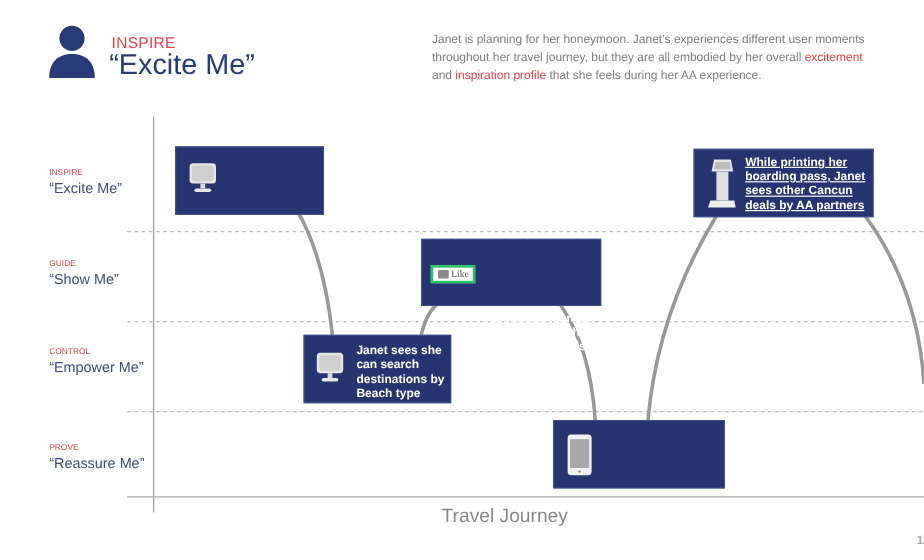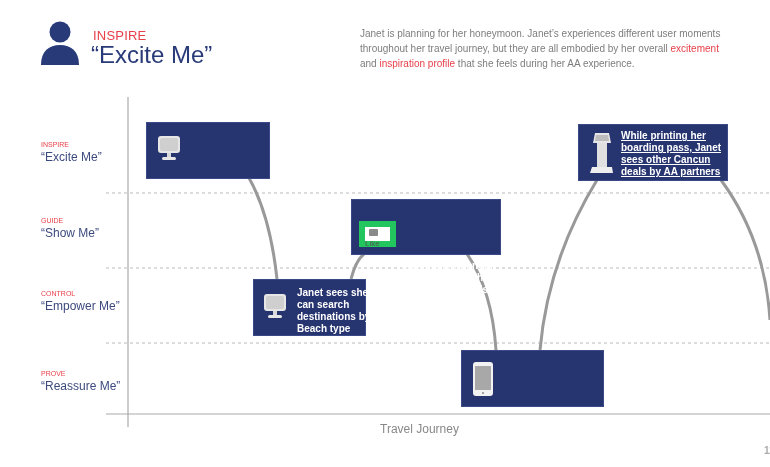--- a/index.html
+++ b/index.html
@@ -8,21 +8,21 @@
   .persona-icon{left:40px;top:21px;width:40px;height:44px;}
   .persona-kicker{left:93px;top:28px;font-size:13px;color:#e8404a;letter-spacing:0.2px;}
   .persona-title{left:91px;top:41px;font-size:24px;color:#283a78;}
   .intro{left:360px;top:26px;width:409px;text-align:left;font-size:10px;line-height:15px;color:#7d7d7d;}
   .intro .hl{color:#e8404a;}
   .row-label{left:41px;}
   .row-kicker{font-size:7px;color:#e8404a;text-transform:uppercase;}
   .row-name{font-size:12px;color:#3c4a7e;margin-top:2px;}
   .card{background:#263470;color:#fff;font-weight:bold;font-size:10px;line-height:12px;border:1px solid #3a4a88;box-sizing:border-box;}
   .card .txt{position:absolute;}
-  .axis-label{left:380px;top:422px;font-size:12px;color:#888;}
+  .axis-label{left:368px;top:422px;font-size:16px;color:#888;}
   .page-num{left:764px;top:445px;font-size:10px;color:#aaa;font-weight:bold;}
   svg.lines{position:absolute;left:0;top:0;}
 </style>
 </head>
 <body>
 
 <svg class="abs persona-icon" viewBox="0 0 40 44">
   <circle cx="20" cy="11" r="10.5" fill="#283a78"></circle>
   <path d="M1 44 C1 30 9 24 20 24 C31 24 39 30 39 44 Z" fill="#283a78"></path>
 </svg>
@@ -69,32 +69,32 @@
 
 <div class="abs card" style="left:146px;top:122px;width:124px;height:57px;">
   <svg class="abs" style="left:10px;top:12px;" width="24" height="26" viewBox="0 0 24 26">
     <rect x="1" y="1" width="22" height="17" rx="3" fill="#e6e6e6"></rect>
     <rect x="3" y="3" width="18" height="13" rx="2" fill="#cfcfcf"></rect>
     <rect x="10" y="18" width="4" height="4" fill="#d9d9d9"></rect>
     <rect x="5" y="22" width="14" height="3" rx="1.5" fill="#e6e6e6"></rect>
   </svg>
 </div>
 
-<div class="abs card" style="left:253px;top:279px;width:113px;height:57px;">
+<div class="abs card" style="left:253px;top:279px;width:123px;height:57px;">
   <svg class="abs" style="left:9px;top:13px;" width="24" height="26" viewBox="0 0 24 26">
     <rect x="1" y="1" width="22" height="17" rx="3" fill="#e6e6e6"></rect>
     <rect x="3" y="3" width="18" height="13" rx="2" fill="#cfcfcf"></rect>
     <rect x="10" y="18" width="4" height="4" fill="#d9d9d9"></rect>
     <rect x="5" y="22" width="14" height="3" rx="1.5" fill="#e6e6e6"></rect>
   </svg>
   <div class="txt" style="left:43px;top:7px;width:78px;">Janet sees she can search destinations by Beach type</div>
 </div>
 
 <div class="abs card" style="left:351px;top:199px;width:150px;height:56px;">
-  <div class="abs" style="left:7px;top:21px;width:37px;height:26px;background:#fff;border:6px solid #22c55e;box-sizing:border-box;font-weight:normal;font-size:8px;line-height:11px;color:#555;">
+  <div class="abs" style="left:7px;top:21px;width:37px;height:15px;background:#fff;border:2px solid #22c55e;box-sizing:border-box;font-weight:normal;font-size:8px;line-height:11px;color:#555;font-family:Liberation Serif, serif;">
     <span style="display:inline-block;width:9px;height:7px;margin:0 2px 0 4px;background:#8a8a8a;vertical-align:-1px;border-radius:1px;"></span><span>Like</span>
   </div>
   <div class="txt" style="left:50px;top:24px;width:98px;margin-top:36px;">Janet Likes Cancun on Facebook, which then recommends Cancun hotels</div>
 </div>
 
 <div class="abs card" style="left:461px;top:350px;width:143px;height:57px;">
   <svg class="abs" style="left:10px;top:10px;" width="22" height="36" viewBox="0 0 22 36">
     <rect x="1" y="1" width="20" height="34" rx="3" fill="#f2f2f2"></rect>
     <rect x="3" y="5" width="16" height="24" fill="#a8a8a8"></rect>
     <circle cx="11" cy="32" r="1" fill="#888"></circle>

